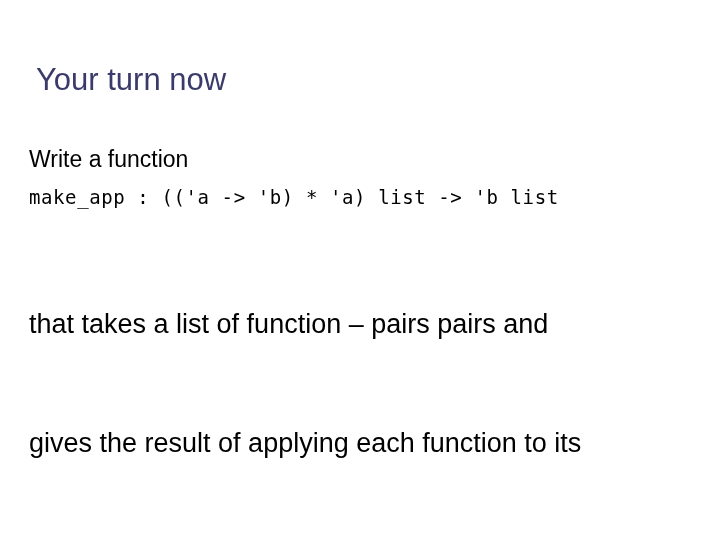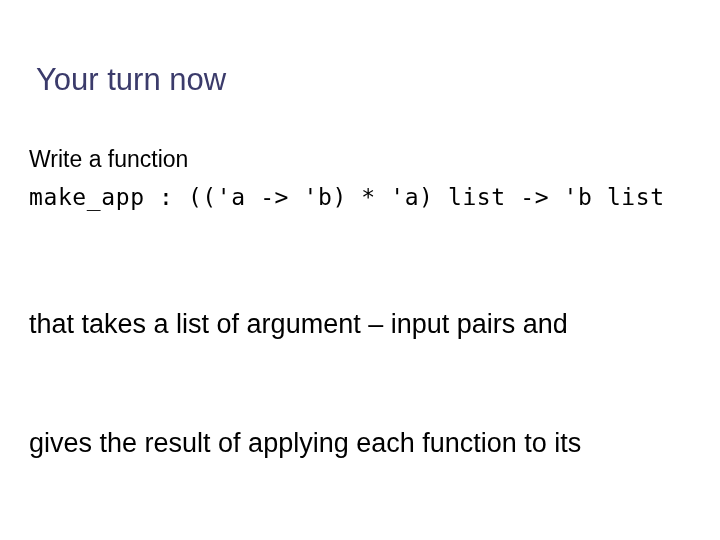--- a/index.html
+++ b/index.html
@@ -50,21 +50,21 @@
   .lead-line {
     font-size: 23px;
     line-height: 33px;
     color: #000000;
     margin: 0 0 8px 0;
     white-space: pre;
   }
 
   .code-sig {
     font-family: "DejaVu Sans Mono", "Liberation Mono", monospace;
-    font-size: 23px;
+    font-size: 19px;
     line-height: 26px;
     color: #000000;
     margin: 0 0 6px 0;
     white-space: pre;
     letter-spacing: 0.6px;
   }
 
   .para {
     font-size: 27px;
     line-height: 39.5px;
@@ -107,21 +107,21 @@
 
   <div class="slide-title">Your turn now</div>
 
   <div class="body-block">
 
     <p class="lead-line">Write a function</p>
 
     <p class="code-sig">make_app : (('a -&gt; 'b) * 'a) list -&gt; 'b list</p>
 
     <div class="para">
-      <span class="para-line">that takes a list of argument – input pairs and</span>
+      <span class="para-line">that takes a list of function – pairs pairs and</span>
       <span class="para-line">gives the result of applying each function to its</span>
       <span class="para-line">argument.  Use map, no explicit recursion.</span>
     </div>
 
   </div>
 
   <div class="footer-date">12/18/2021</div>
 
   <div class="footer-pageno">29</div>
 

